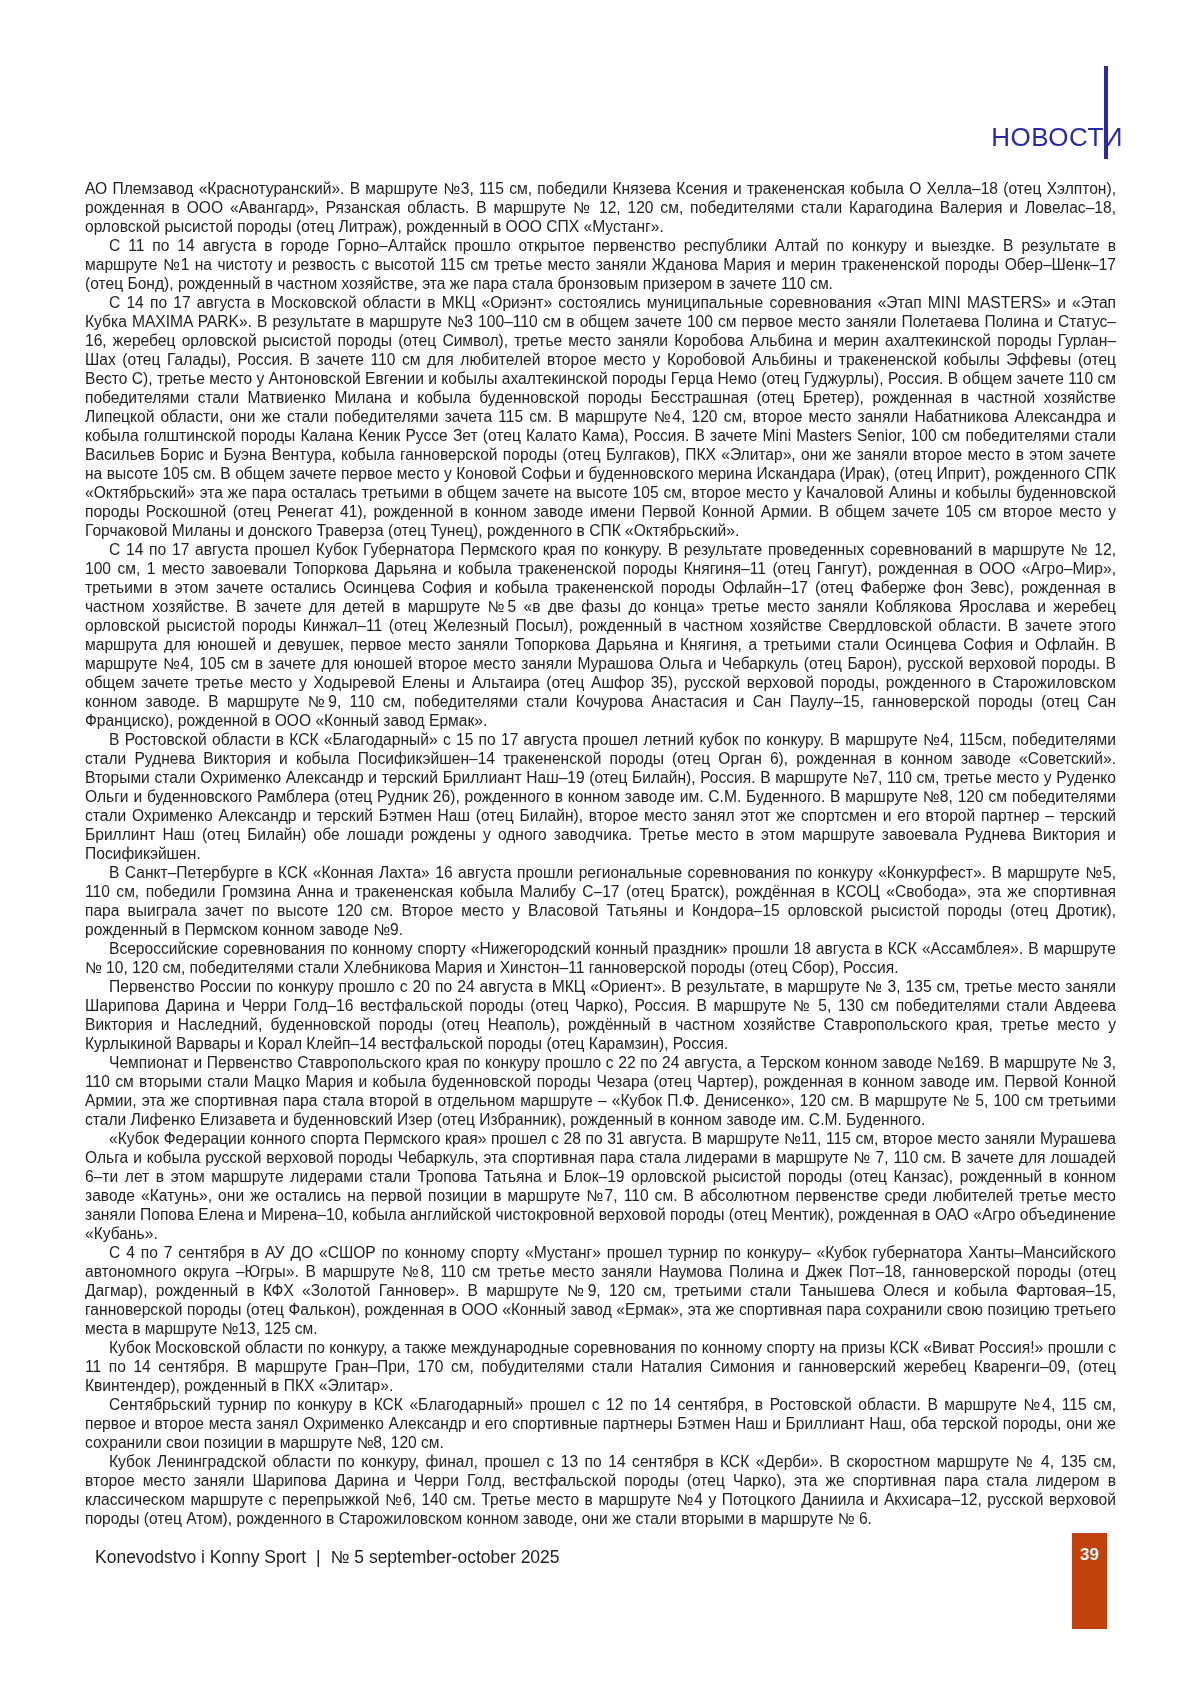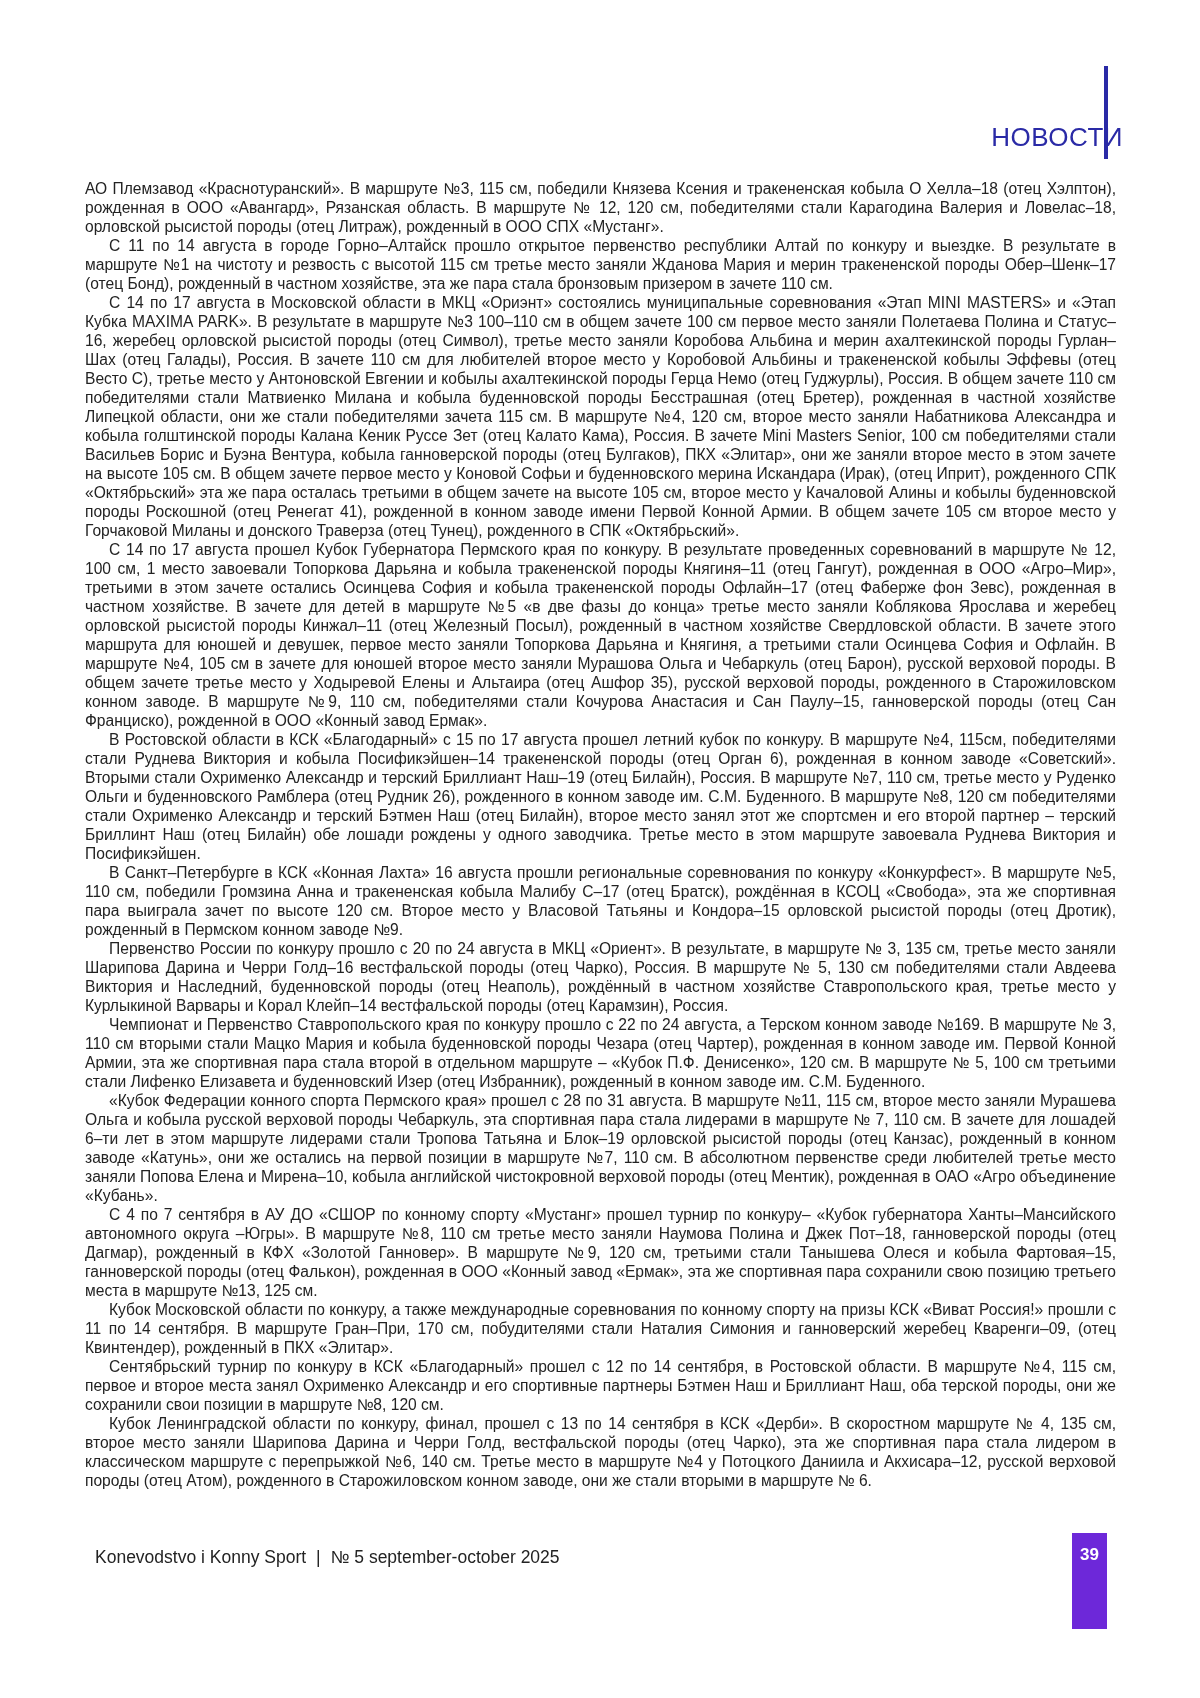--- a/index.html
+++ b/index.html
@@ -60,21 +60,21 @@
   .footer .sep {
     display: inline-block;
     margin: 0 10px;
   }
   .page-number-box {
     position: absolute;
     left: 1072px;
     top: 1533px;
     width: 35px;
     height: 96px;
-    background: #6d28d9;
+    background: #c2410c;
     text-align: center;
   }
   .page-number-box .num {
     display: block;
     padding-top: 12px;
     color: #ffffff;
     font-size: 17px;
     font-weight: 700;
   }
 </style>
@@ -87,20 +87,21 @@
 
   <div class="header-rule"></div>
 
   <div class="article-body" id="paragraphs-container">
       <p class="no-indent">АО Племзавод «Краснотуранский». В маршруте №3, 115 см, победили Князева Ксения и тракененская кобыла О Хелла–18 (отец Хэлптон), рожденная в ООО «Авангард», Рязанская область. В маршруте № 12, 120 см, победителями стали Карагодина Валерия и Ловелас–18, орловской рысистой породы (отец Литраж), рожденный в ООО СПХ «Мустанг».</p>
       <p>С 11 по 14 августа в городе Горно–Алтайск прошло открытое первенство республики Алтай по конкуру и выездке. В результате в маршруте №1 на чистоту и резвость с высотой 115 см третье место заняли Жданова Мария и мерин тракененской породы Обер–Шенк–17 (отец Бонд), рожденный в частном хозяйстве, эта же пара стала бронзовым призером в зачете 110 см.</p>
       <p>С 14 по 17 августа в Московской области в МКЦ «Ориэнт» состоялись муниципальные соревнования «Этап MINI MASTERS» и «Этап Кубка MAXIMA PARK». В результате в маршруте №3 100–110 см в общем зачете 100 см первое место заняли Полетаева Полина и Статус–16, жеребец орловской рысистой породы (отец Символ), третье место заняли Коробова Альбина и мерин ахалтекинской породы Гурлан–Шах (отец Галады), Россия. В зачете 110 см для любителей второе место у Коробовой Альбины и тракененской кобылы Эффевы (отец Весто С), третье место у Антоновской Евгении и кобылы ахалтекинской породы Герца Немо (отец Гуджурлы), Россия. В общем зачете 110 см победителями стали Матвиенко Милана и кобыла буденновской породы Бесстрашная (отец Бретер), рожденная в частной хозяйстве Липецкой области, они же стали победителями зачета 115 см. В маршруте №4, 120 см, второе место заняли Набатникова Александра и кобыла голштинской породы Калана Кеник Руссе Зет (отец Калато Кама), Россия. В зачете Mini Masters Senior, 100 см победителями стали Васильев Борис и Буэна Вентура, кобыла ганноверской породы (отец Булгаков), ПКХ «Элитар», они же заняли второе место в этом зачете на высоте 105 см. В общем зачете первое место у Коновой Софьи и буденновского мерина Искандара (Ирак), (отец Иприт), рожденного СПК «Октябрьский» эта же пара осталась третьими в общем зачете на высоте 105 см, второе место у Качаловой Алины и кобылы буденновской породы Роскошной (отец Ренегат 41), рожденной в конном заводе имени Первой Конной Армии. В общем зачете 105 см второе место у Горчаковой Миланы и донского Траверза (отец Тунец), рожденного в СПК «Октябрьский».</p>
       <p>С 14 по 17 августа прошел Кубок Губернатора Пермского края по конкуру. В результате проведенных соревнований в маршруте № 12, 100 см, 1 место завоевали Топоркова Дарьяна и кобыла тракененской породы Княгиня–11 (отец Гангут), рожденная в ООО «Агро–Мир», третьими в этом зачете остались Осинцева София и кобыла тракененской породы Офлайн–17 (отец Фаберже фон Зевс), рожденная в частном хозяйстве. В зачете для детей в маршруте №5 «в две фазы до конца» третье место заняли Коблякова Ярослава и жеребец орловской рысистой породы Кинжал–11 (отец Железный Посыл), рожденный в частном хозяйстве Свердловской области. В зачете этого маршрута для юношей и девушек, первое место заняли Топоркова Дарьяна и Княгиня, а третьими стали Осинцева София и Офлайн. В маршруте №4, 105 см в зачете для юношей второе место заняли Мурашова Ольга и Чебаркуль (отец Барон), русской верховой породы. В общем зачете третье место у Ходыревой Елены и Альтаира (отец Ашфор 35), русской верховой породы, рожденного в Старожиловском конном заводе. В маршруте №9, 110 см, победителями стали Кочурова Анастасия и Сан Паулу–15, ганноверской породы (отец Сан Франциско), рожденной в ООО «Конный завод Ермак».</p>
       <p>В Ростовской области в КСК «Благодарный» с 15 по 17 августа прошел летний кубок по конкуру. В маршруте №4, 115см, победителями стали Руднева Виктория и кобыла Посификэйшен–14 тракененской породы (отец Орган 6), рожденная в конном заводе «Советский». Вторыми стали Охрименко Александр и терский Бриллиант Наш–19 (отец Билайн), Россия. В маршруте №7, 110 см, третье место у Руденко Ольги и буденновского Рамблера (отец Рудник 26), рожденного в конном заводе им. С.М. Буденного. В маршруте №8, 120 см победителями стали Охрименко Александр и терский Бэтмен Наш (отец Билайн), второе место занял этот же спортсмен и его второй партнер – терский Бриллинт Наш (отец Билайн) обе лошади рождены у одного заводчика. Третье место в этом маршруте завоевала Руднева Виктория и Посификэйшен.</p>
       <p>В Санкт–Петербурге в КСК «Конная Лахта» 16 августа прошли региональные соревнования по конкуру «Конкурфест». В маршруте №5, 110 см, победили Громзина Анна и тракененская кобыла Малибу С–17 (отец Братск), рождённая в КСОЦ «Свобода», эта же спортивная пара выиграла зачет по высоте 120 см. Второе место у Власовой Татьяны и Кондора–15 орловской рысистой породы (отец Дротик), рожденный в Пермском конном заводе №9.</p>
+      <p>Всероссийские соревнования по конному спорту «Нижегородский конный праздник» прошли 18 августа в КСК «Ассамблея». В маршруте № 10, 120 см, победителями стали Хлебникова Мария и Хинстон–11 ганноверской породы (отец Сбор), Россия.</p>
       <p>Первенство России по конкуру прошло с 20 по 24 августа в МКЦ «Ориент». В результате, в маршруте № 3, 135 см, третье место заняли Шарипова Дарина и Черри Голд–16 вестфальской породы (отец Чарко), Россия. В маршруте № 5, 130 см победителями стали Авдеева Виктория и Наследний, буденновской породы (отец Неаполь), рождённый в частном хозяйстве Ставропольского края, третье место у Курлыкиной Варвары и Корал Клейп–14 вестфальской породы (отец Карамзин), Россия.</p>
       <p>Чемпионат и Первенство Ставропольского края по конкуру прошло с 22 по 24 августа, а Терском конном заводе №169. В маршруте № 3, 110 см вторыми стали Мацко Мария и кобыла буденновской породы Чезара (отец Чартер), рожденная в конном заводе им. Первой Конной Армии, эта же спортивная пара стала второй в отдельном маршруте – «Кубок П.Ф. Денисенко», 120 см. В маршруте № 5, 100 см третьими стали Лифенко Елизавета и буденновский Изер (отец Избранник), рожденный в конном заводе им. С.М. Буденного.</p>
       <p>«Кубок Федерации конного спорта Пермского края» прошел с 28 по 31 августа. В маршруте №11, 115 см, второе место заняли Мурашева Ольга и кобыла русской верховой породы Чебаркуль, эта спортивная пара стала лидерами в маршруте № 7, 110 см. В зачете для лошадей 6–ти лет в этом маршруте лидерами стали Тропова Татьяна и Блок–19 орловской рысистой породы (отец Канзас), рожденный в конном заводе «Катунь», они же остались на первой позиции в маршруте №7, 110 см. В абсолютном первенстве среди любителей третье место заняли Попова Елена и Мирена–10, кобыла английской чистокровной верховой породы (отец Ментик), рожденная в ОАО «Агро объединение «Кубань».</p>
       <p>С 4 по 7 сентября в АУ ДО «СШОР по конному спорту «Мустанг» прошел турнир по конкуру– «Кубок губернатора Ханты–Мансийского автономного округа –Югры». В маршруте №8, 110 см третье место заняли Наумова Полина и Джек Пот–18, ганноверской породы (отец Дагмар), рожденный в КФХ «Золотой Ганновер». В маршруте №9, 120 см, третьими стали Танышева Олеся и кобыла Фартовая–15, ганноверской породы (отец Фалькон), рожденная в ООО «Конный завод «Ермак», эта же спортивная пара сохранили свою позицию третьего места в маршруте №13, 125 см.</p>
       <p>Кубок Московской области по конкуру, а также международные соревнования по конному спорту на призы КСК «Виват Россия!» прошли с 11 по 14 сентября. В маршруте Гран–При, 170 см, побудителями стали Наталия Симония и ганноверский жеребец Кваренги–09, (отец Квинтендер), рожденный в ПКХ «Элитар».</p>
       <p>Сентябрьский турнир по конкуру в КСК «Благодарный» прошел с 12 по 14 сентября, в Ростовской области. В маршруте №4, 115 см, первое и второе места занял Охрименко Александр и его спортивные партнеры Бэтмен Наш и Бриллиант Наш, оба терской породы, они же сохранили свои позиции в маршруте №8, 120 см.</p>
       <p>Кубок Ленинградской области по конкуру, финал, прошел с 13 по 14 сентября в КСК «Дерби». В скоростном маршруте № 4, 135 см, второе место заняли Шарипова Дарина и Черри Голд, вестфальской породы (отец Чарко), эта же спортивная пара стала лидером в классическом маршруте с перепрыжкой №6, 140 см. Третье место в маршруте №4 у Потоцкого Даниила и Акхисара–12, русской верховой породы (отец Атом), рожденного в Старожиловском конном заводе, они же стали вторыми в маршруте № 6.</p>
     </div>
 
   <div class="footer">

